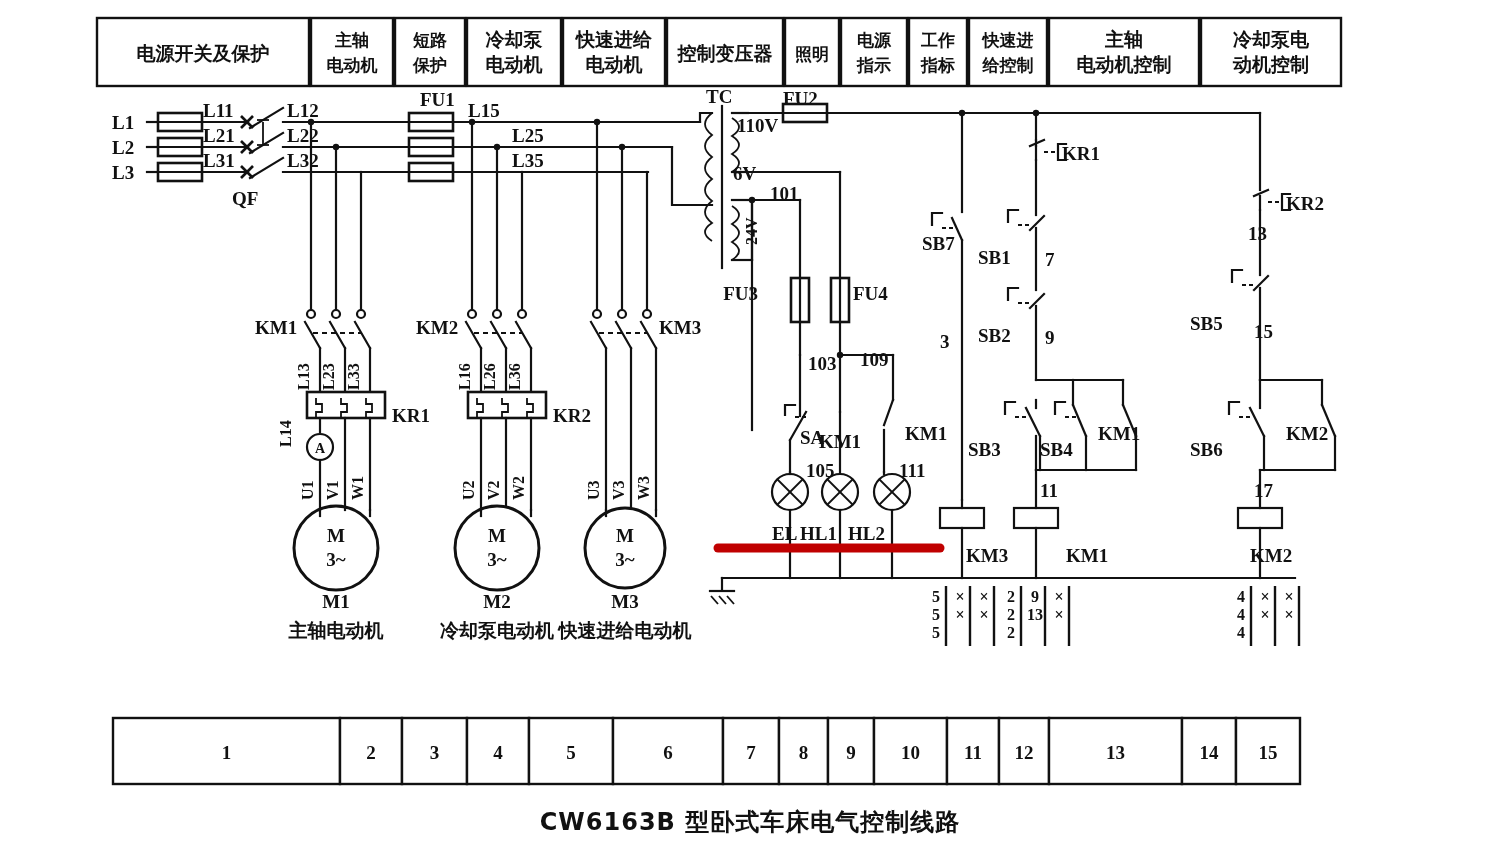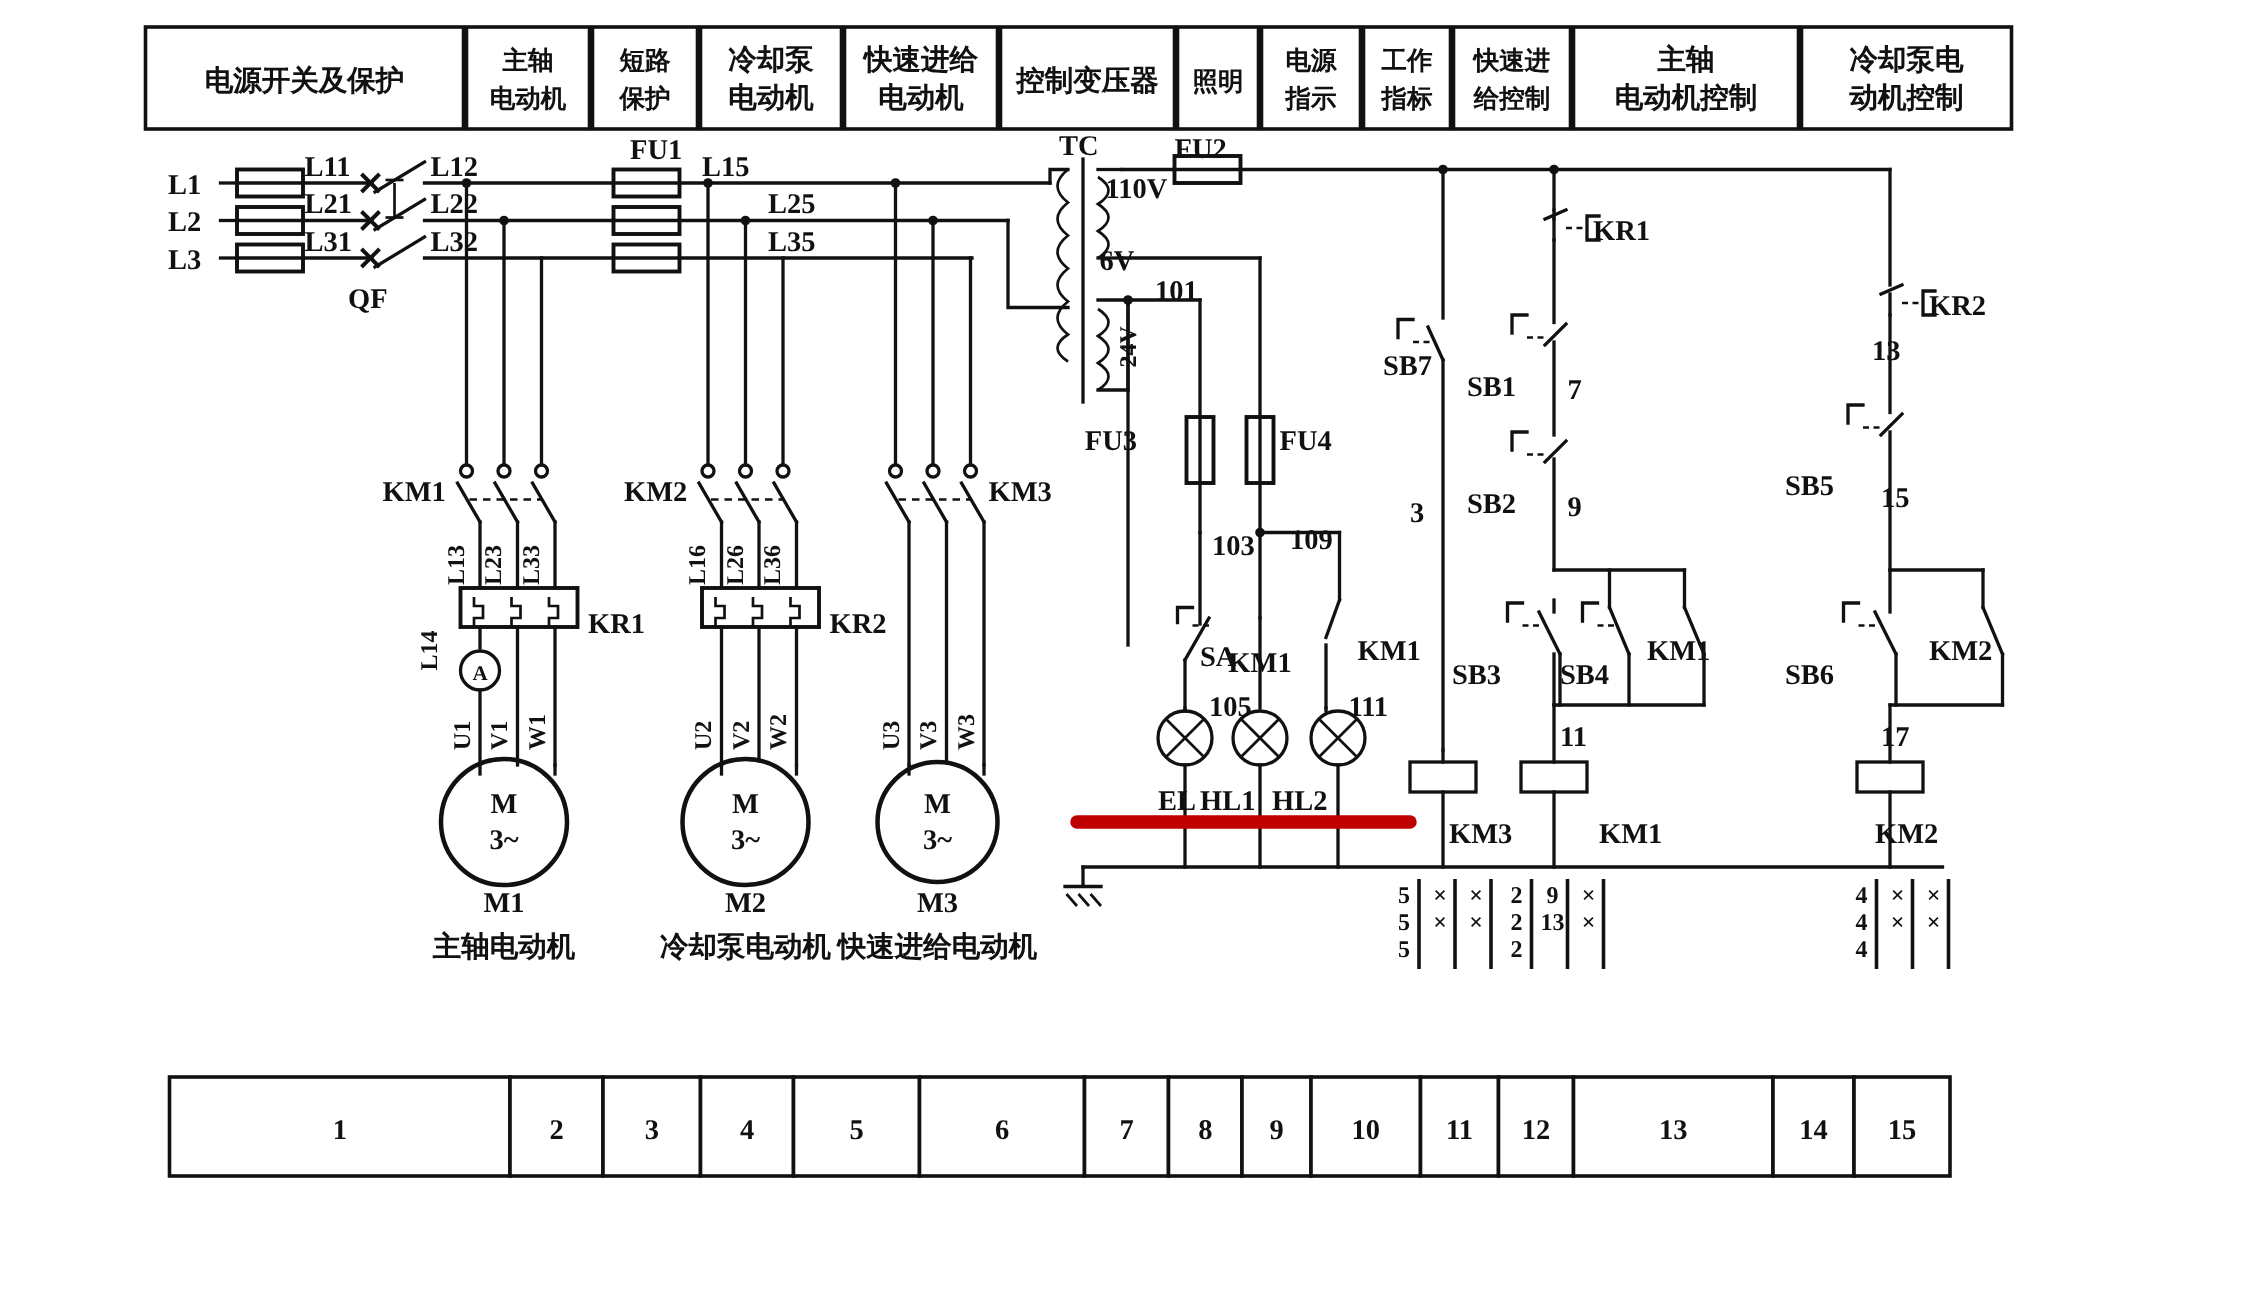--- a/index.html
+++ b/index.html
@@ -541,13 +541,14 @@
         <text x="1024" y="759" text-anchor="middle" class="tlab">12</text>
         <rect x="1049" y="718" width="133" height="66" fill="#fff" stroke="#111" stroke-width="2.4"></rect>
         <text x="1115.5" y="759" text-anchor="middle" class="tlab">13</text>
         <rect x="1182" y="718" width="54" height="66" fill="#fff" stroke="#111" stroke-width="2.4"></rect>
         <text x="1209" y="759" text-anchor="middle" class="tlab">14</text>
         <rect x="1236" y="718" width="64" height="66" fill="#fff" stroke="#111" stroke-width="2.4"></rect>
         <text x="1268" y="759" text-anchor="middle" class="tlab">15</text>
       </g>
   </svg>
 
+  <div class="caption">CW6163B 型卧式车床电气控制线路</div>
 </div>
 
 </body></html>

